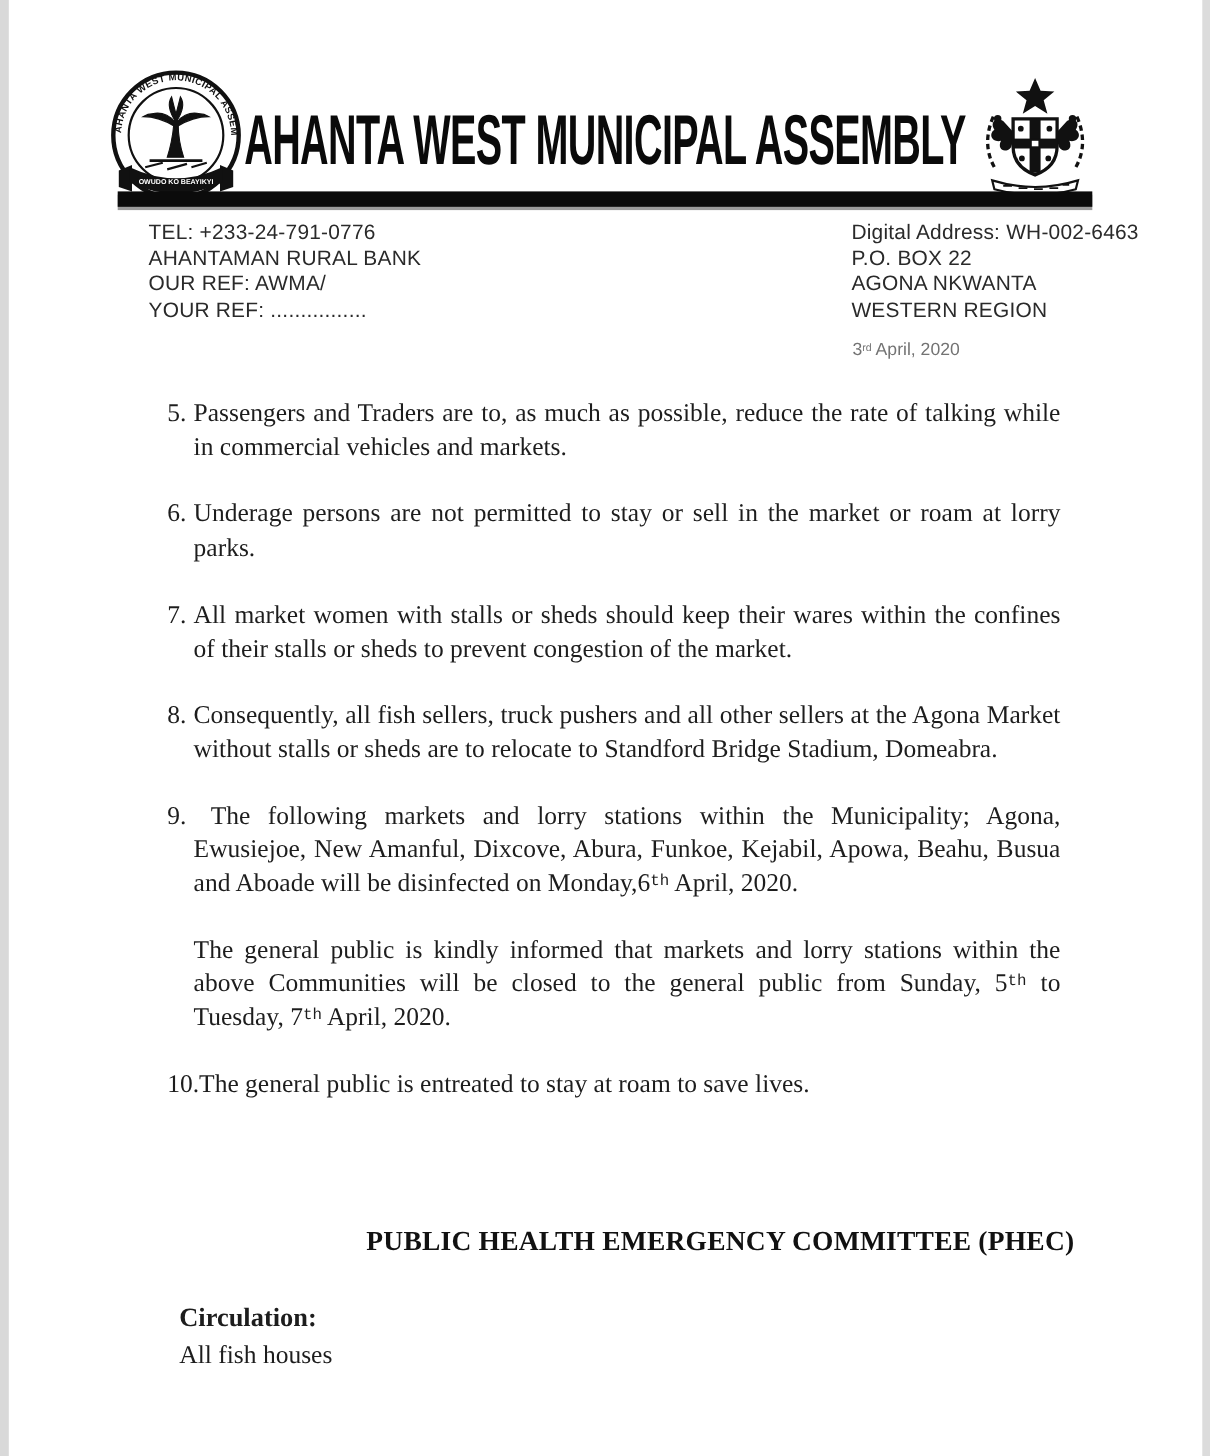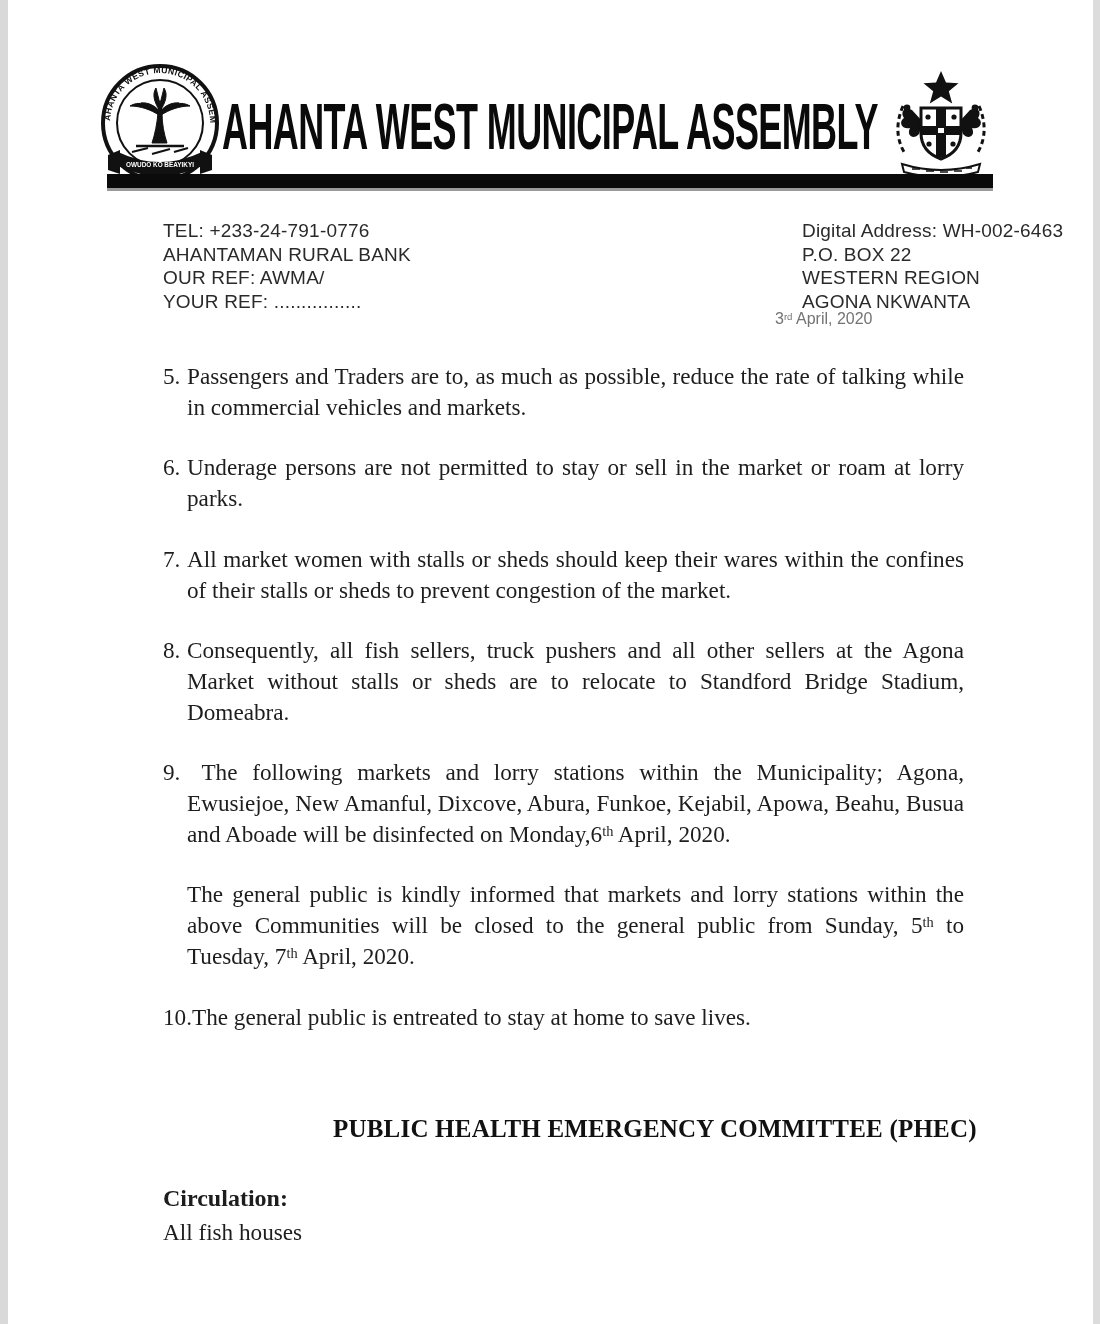--- a/index.html
+++ b/index.html
@@ -11,33 +11,33 @@
 
   
   .seal{position:absolute;left:94px;top:62px;width:134px;height:130px;}
   .arms{position:absolute;left:890px;top:68px;width:102px;height:114px;}
   .assembly-title{position:absolute;left:222px;top:90px;white-space:nowrap;
         font-family:"Liberation Sans", sans-serif;font-weight:bold;font-size:64px;
         letter-spacing:-1px;color:#0a0a0a;transform-origin:left top;}
   .black-bar{position:absolute;left:107px;top:174px;width:886px;height:14px;background:#0b0b0b;
         box-shadow:0 3px 0 #9b9b9b;}
 
-  .contact{position:absolute;top:219px;font-family:"Liberation Sans", sans-serif;
-        font-size:19px;line-height:23.5px;color:#2a2a2a;letter-spacing:0.2px;margin-left:28px;}
+  .contact{position:absolute;top:200px;font-family:"Liberation Sans", sans-serif;
+        font-size:19px;line-height:23.5px;color:#2a2a2a;letter-spacing:0.2px;}
   .contact.left{left:135px;}
   .contact.right{left:774px;}
   .date-line{position:absolute;left:775px;top:310px;font-family:"Liberation Sans", sans-serif;
         font-size:16px;color:#737373;}
   .ord{font-size:0.6em;vertical-align:0.45em;letter-spacing:0;}
 
   
   .body-list{position:absolute;left:152px;top:361px;width:812px;font-size:23.2px;line-height:30.7px;}
-  .li{padding-left:24px;text-indent:-24px;text-align:justify;text-align-last:left;margin:0 0 30px 11px;}
+  .li{padding-left:24px;text-indent:-24px;text-align:justify;text-align-last:left;margin:0 0 30px 0;}
   .li .num{display:inline-block;min-width:24px;text-indent:0;}
-  .li sup{font-size:0.62em;vertical-align:0.4em;line-height:0;}
+  .li sup{font-size:0.62em;vertical-align:0.4em;line-height:0;font-family:Liberation Mono, monospace;}
 
   .committee{position:absolute;left:333px;top:1091px;font-weight:bold;font-size:25px;
         letter-spacing:0.2px;color:#111;white-space:nowrap;margin-top:24px;}
 
   .circulation{position:absolute;left:135px;top:1181px;font-size:23.2px;line-height:34px;margin-left:28px;}
   .circulation .lbl{font-weight:bold;font-size:24px;}
 
   svg text{font-family:"Liberation Sans", sans-serif;}
 </style>
 </head>
@@ -101,34 +101,34 @@
 
   <div class="contact left">
     <div>TEL: +233-24-791-0776</div>
     <div>AHANTAMAN RURAL BANK</div>
     <div>OUR REF: AWMA/</div>
     <div>YOUR REF: ................</div>
   </div>
   <div class="contact right">
     <div>Digital Address: WH-002-6463</div>
     <div>P.O. BOX 22</div>
+    <div>AGONA NKWANTA</div>
     <div>WESTERN REGION</div>
-    <div>AGONA NKWANTA</div>
   </div>
 
   <div class="date-line"><span>3</span><span class="ord">rd</span><span> April, 2020</span></div>
 
   <div class="body-list">
       <div class="li"><span class="num">5.</span><span><span>Passengers and Traders are to, as much as possible, reduce the rate of talking while in commercial vehicles and markets.</span></span></div>
       <div class="li"><span class="num">6.</span><span><span>Underage persons are not permitted to stay or sell in the market or roam at lorry parks.</span></span></div>
       <div class="li"><span class="num">7.</span><span><span>All market women with stalls or sheds should keep their wares within the confines of their stalls or sheds to prevent congestion of the market.</span></span></div>
       <div class="li"><span class="num">8.</span><span><span>Consequently, all fish sellers, truck pushers and all other sellers at the Agona Market without stalls or sheds are to relocate to Standford Bridge Stadium, Domeabra.</span></span></div>
       <div class="li"><span class="num">9.</span><span><span> The following markets and lorry stations within the Municipality; Agona, Ewusiejoe, New Amanful, Dixcove, Abura, Funkoe, Kejabil, Apowa, Beahu, Busua and Aboade will be disinfected on Monday,6</span><sup>th</sup><span> April, 2020.</span></span></div>
       <div class="li"><span class="num"></span><span><span>The general public is kindly informed that markets and lorry stations within the above Communities will be closed to the general public from Sunday, 5</span><sup>th</sup><span> to Tuesday, 7</span><sup>th</sup><span> April, 2020.</span></span></div>
-      <div class="li"><span class="num">10.</span><span><span>The general public is entreated to stay at home to save lives.</span></span></div>
+      <div class="li"><span class="num">10.</span><span><span>The general public is entreated to stay at roam to save lives.</span></span></div>
     </div>
 
   <div class="committee">PUBLIC HEALTH EMERGENCY COMMITTEE (PHEC)</div>
 
   <div class="circulation">
     <div class="lbl">Circulation:</div>
     <div>All fish houses</div>
   </div>
 </div>
 

